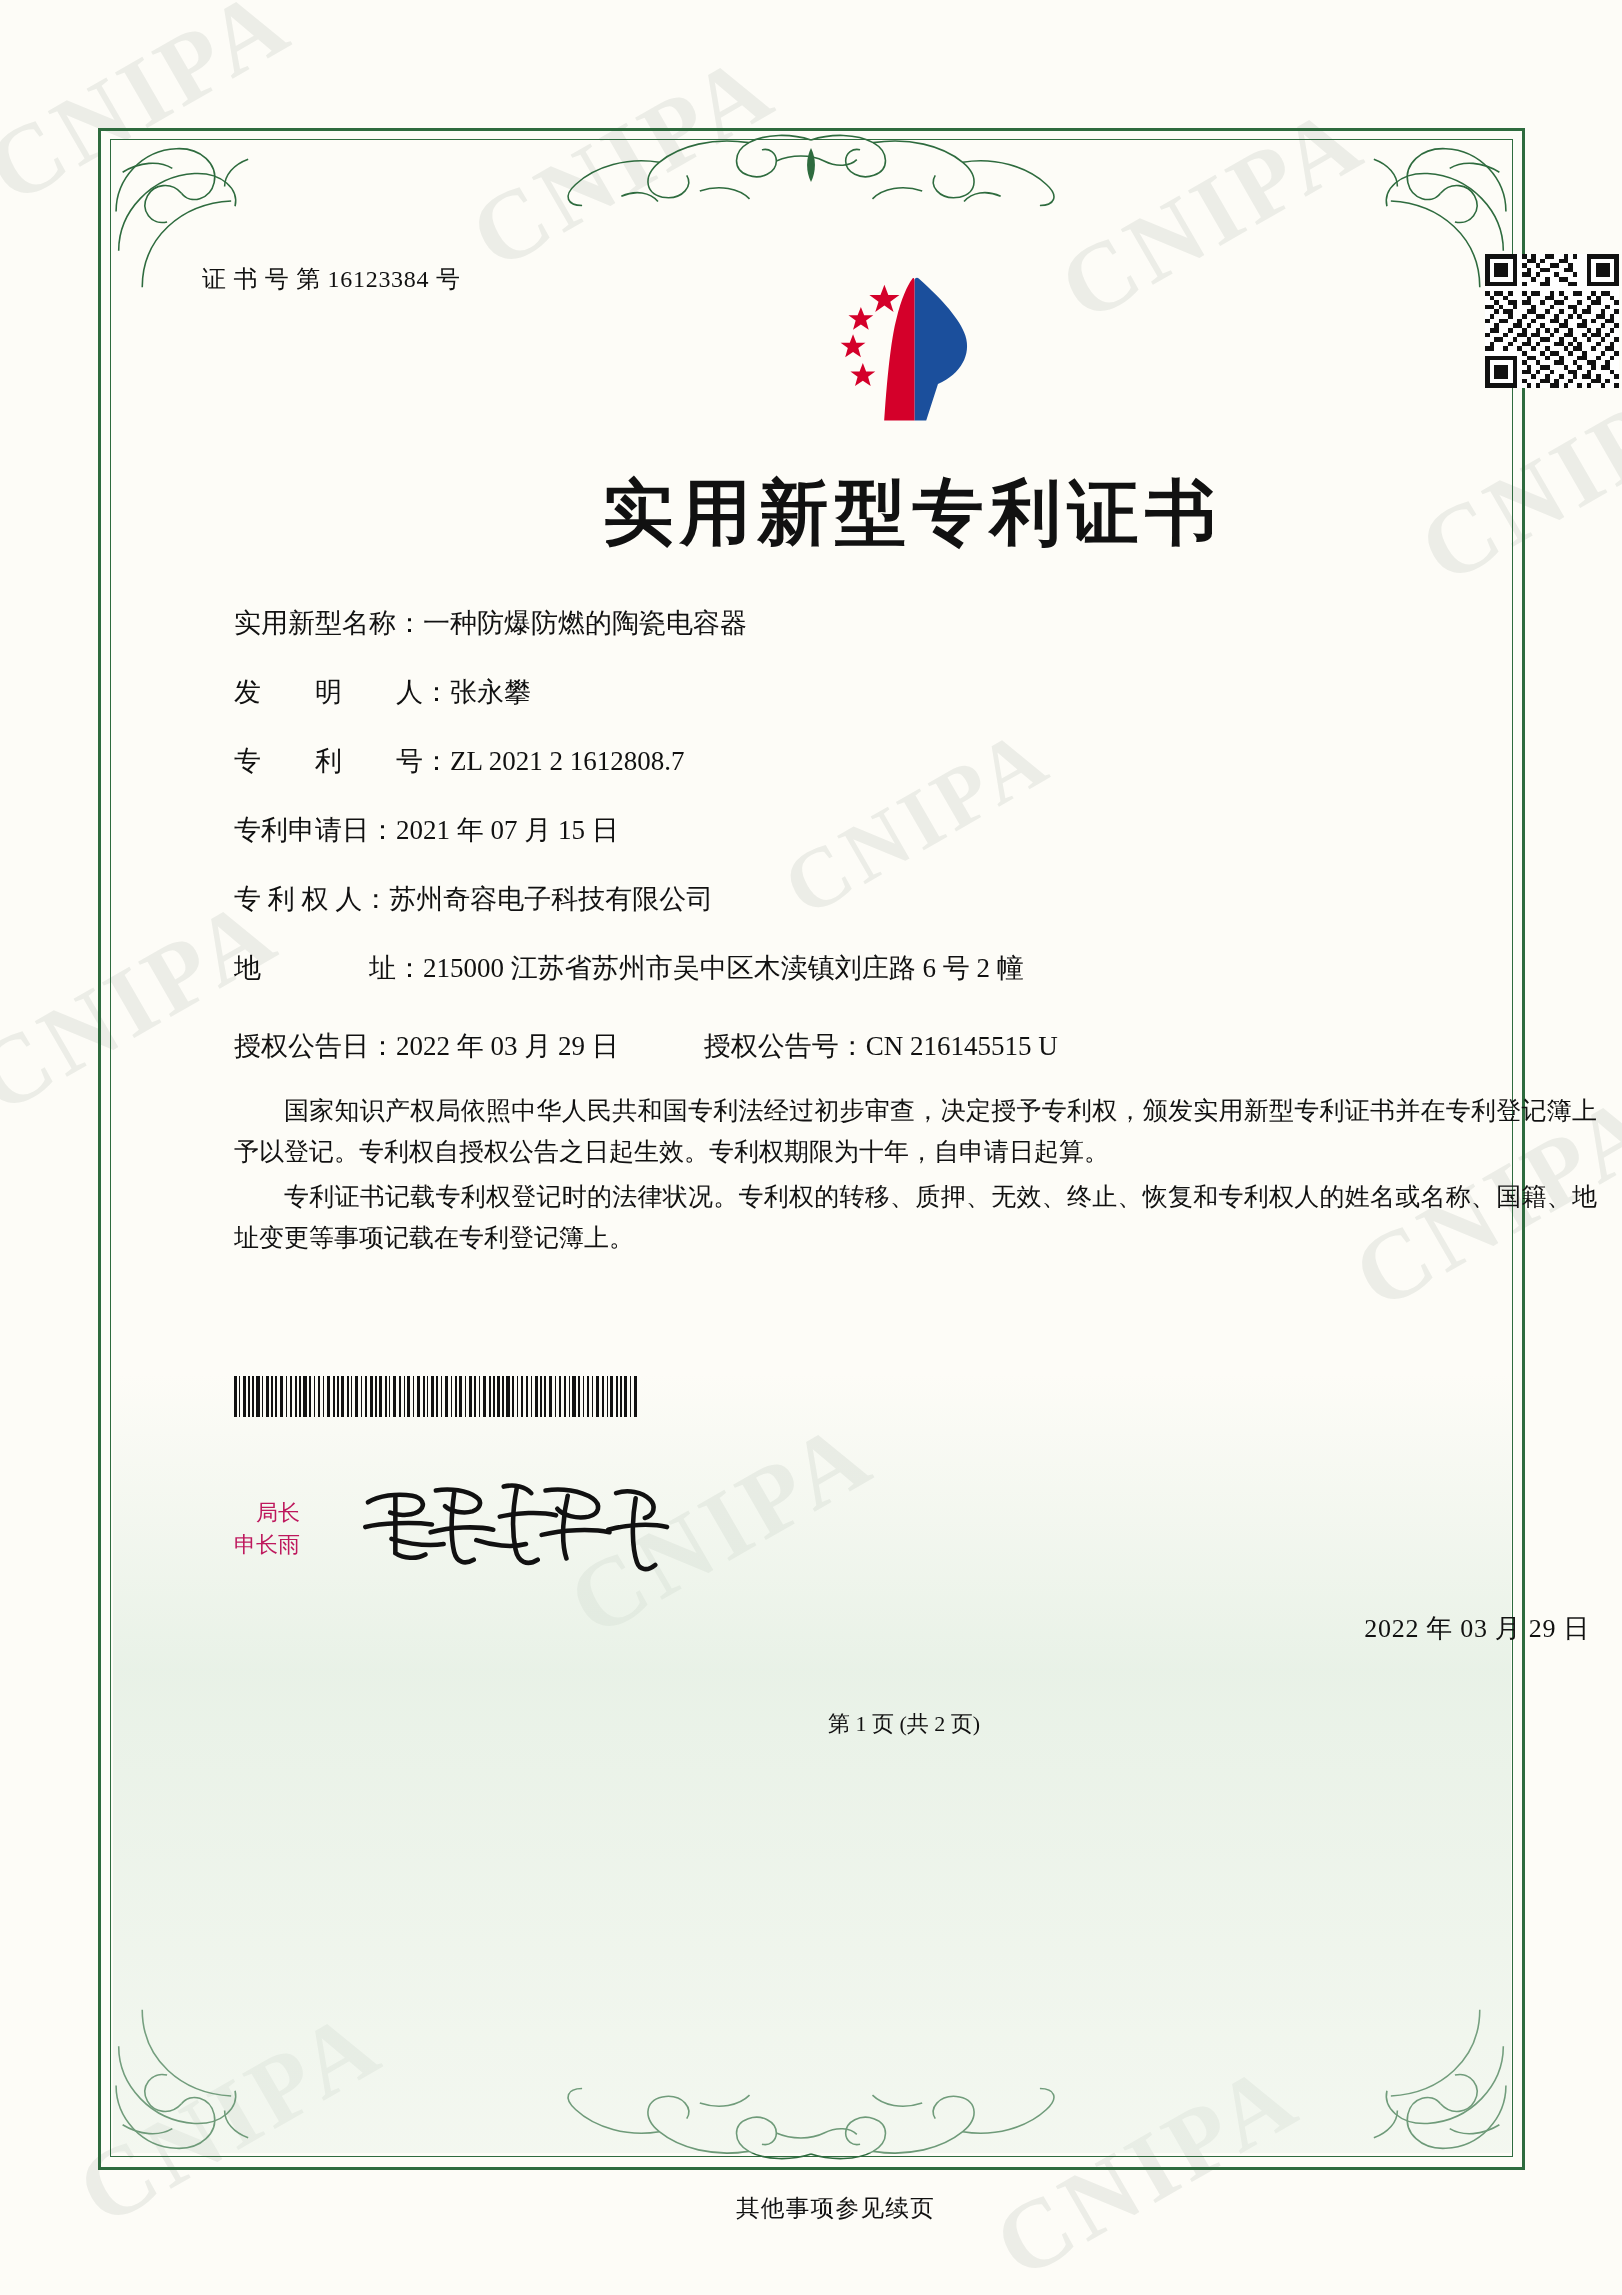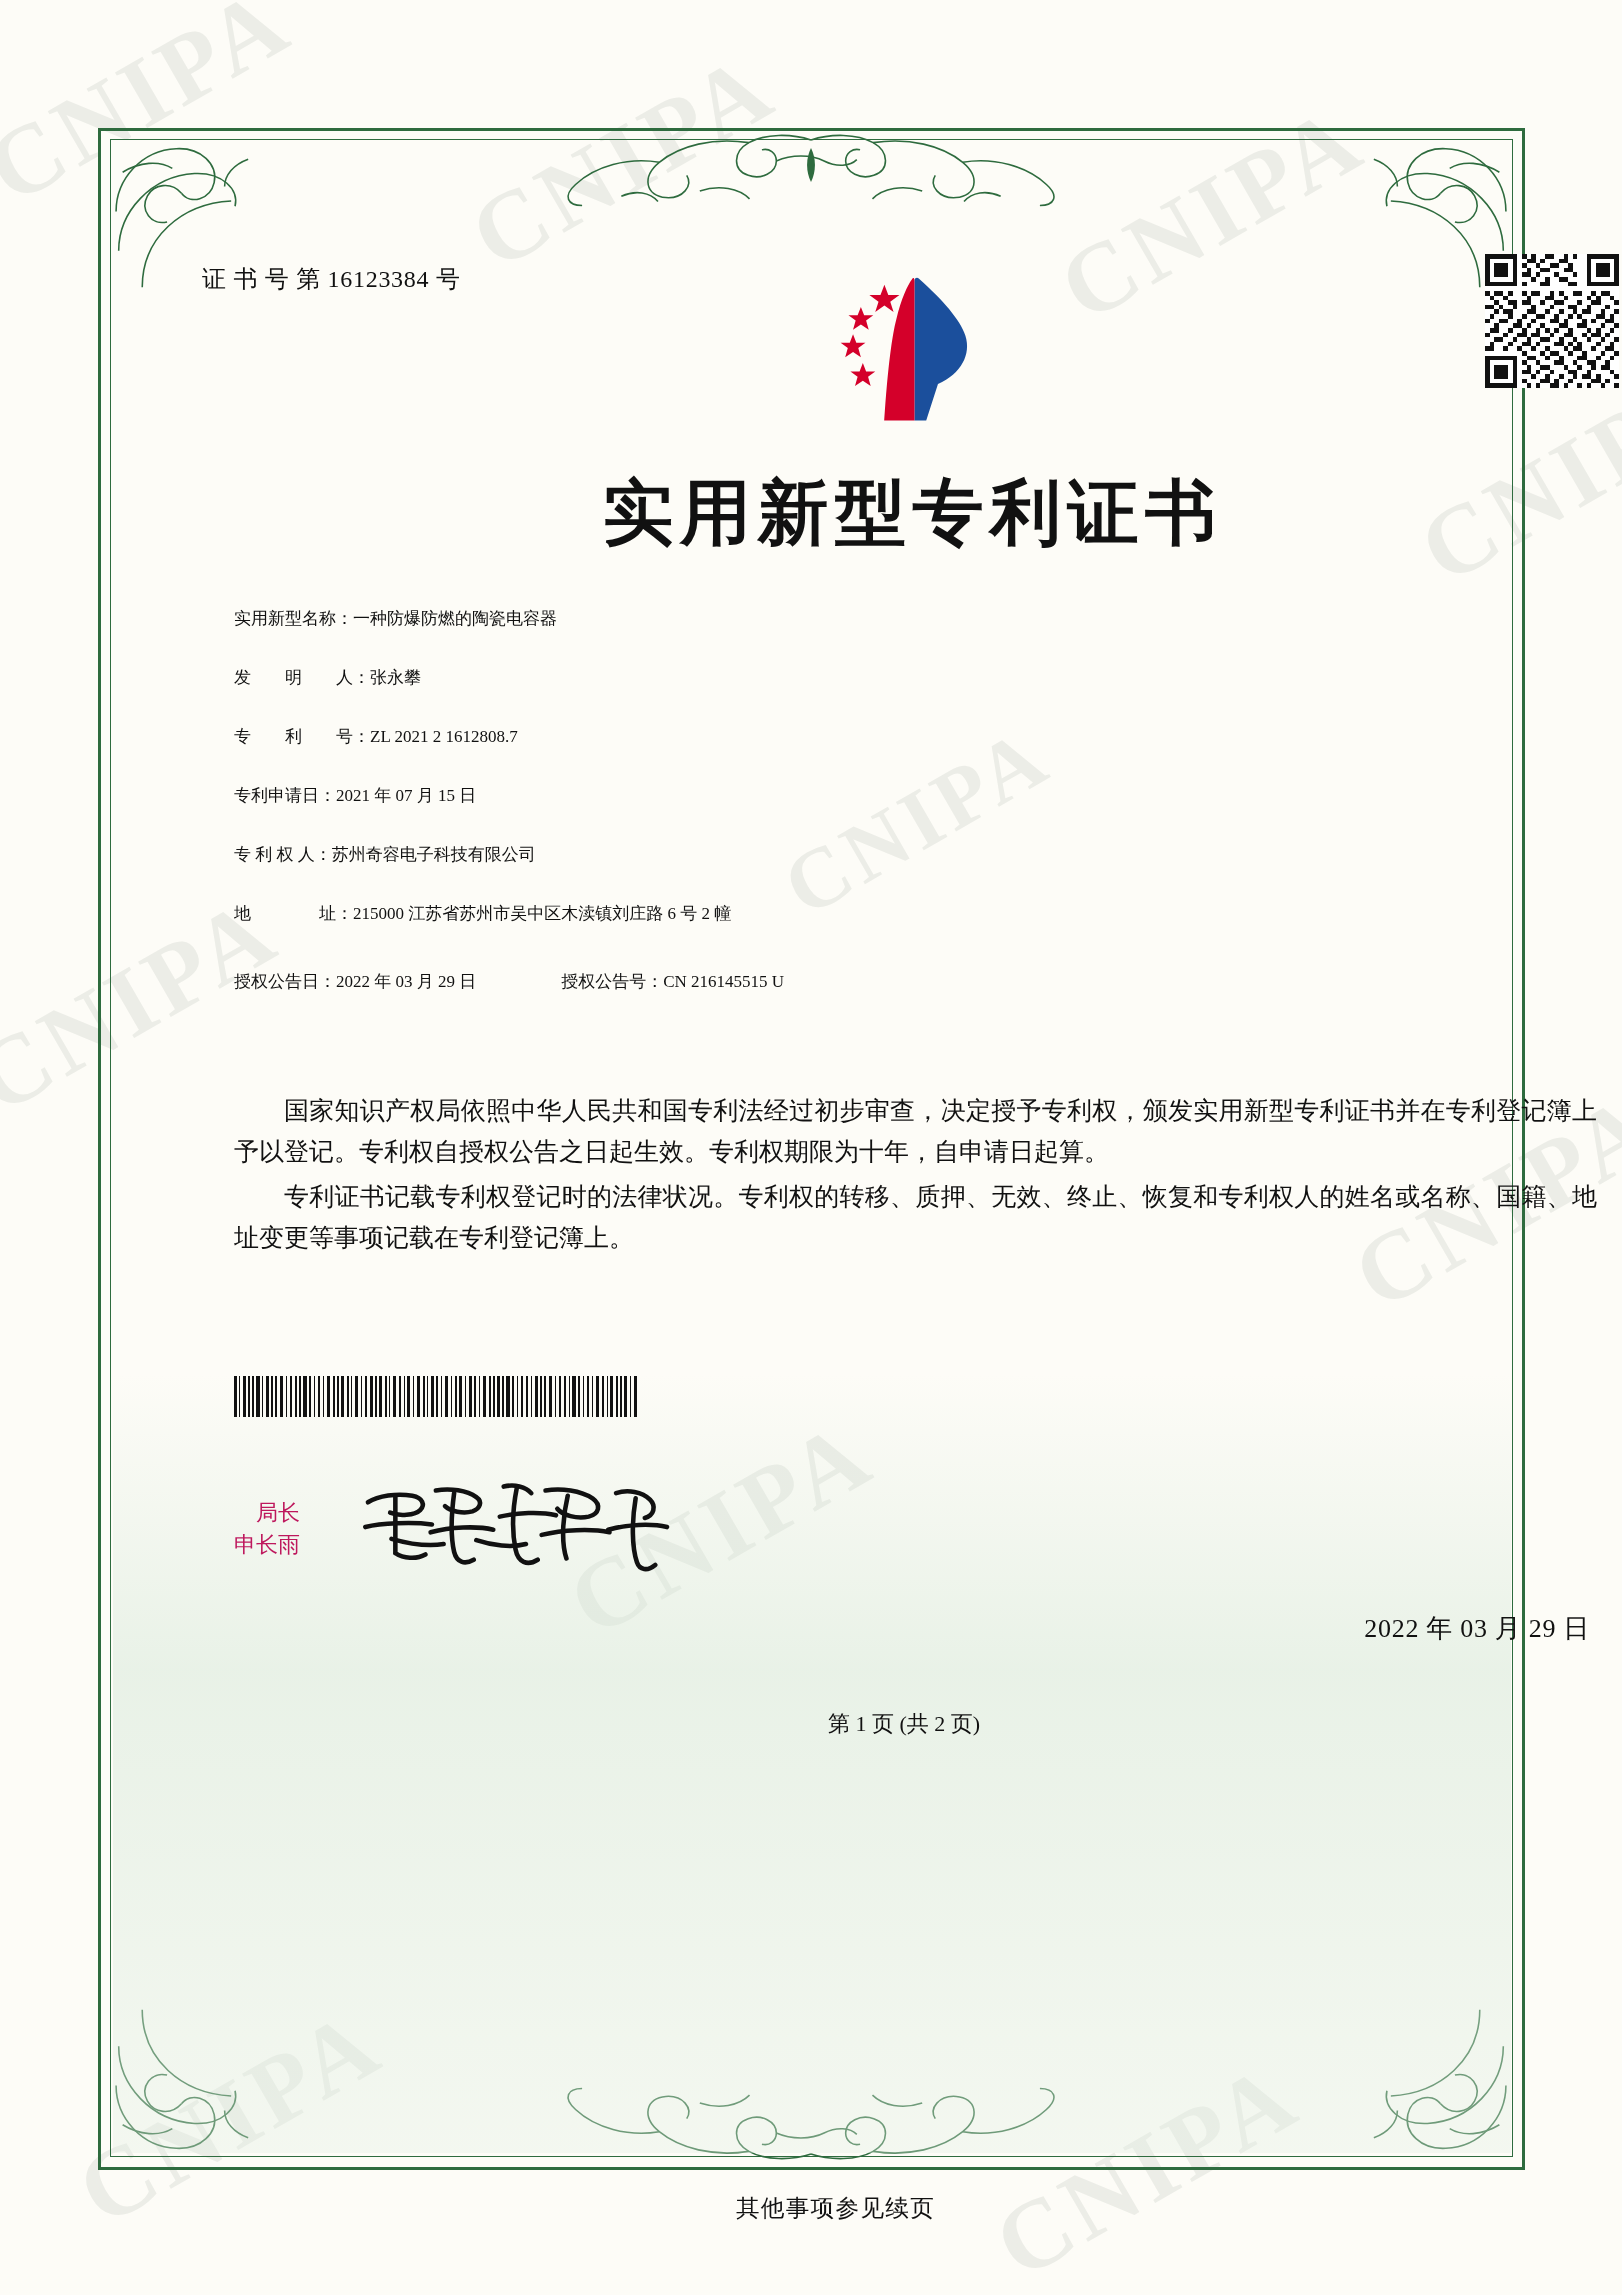--- a/index.html
+++ b/index.html
@@ -111,21 +111,21 @@
     color: #111;
     font-family: "DejaVu Serif", "Liberation Serif", serif;
     padding-left: 17px;
   }
 
   .fields {
     position: absolute;
     left: 124px;
     right: 92px;
     top: 471px;
-    font-size: 17px;
+    font-size: 27px;
     color: #111;
     line-height: 1.0;
   }
   .field-row {
     display: flex;
     align-items: baseline;
     margin-bottom: 42px;
   }
   .field-label {
     white-space: pre;

